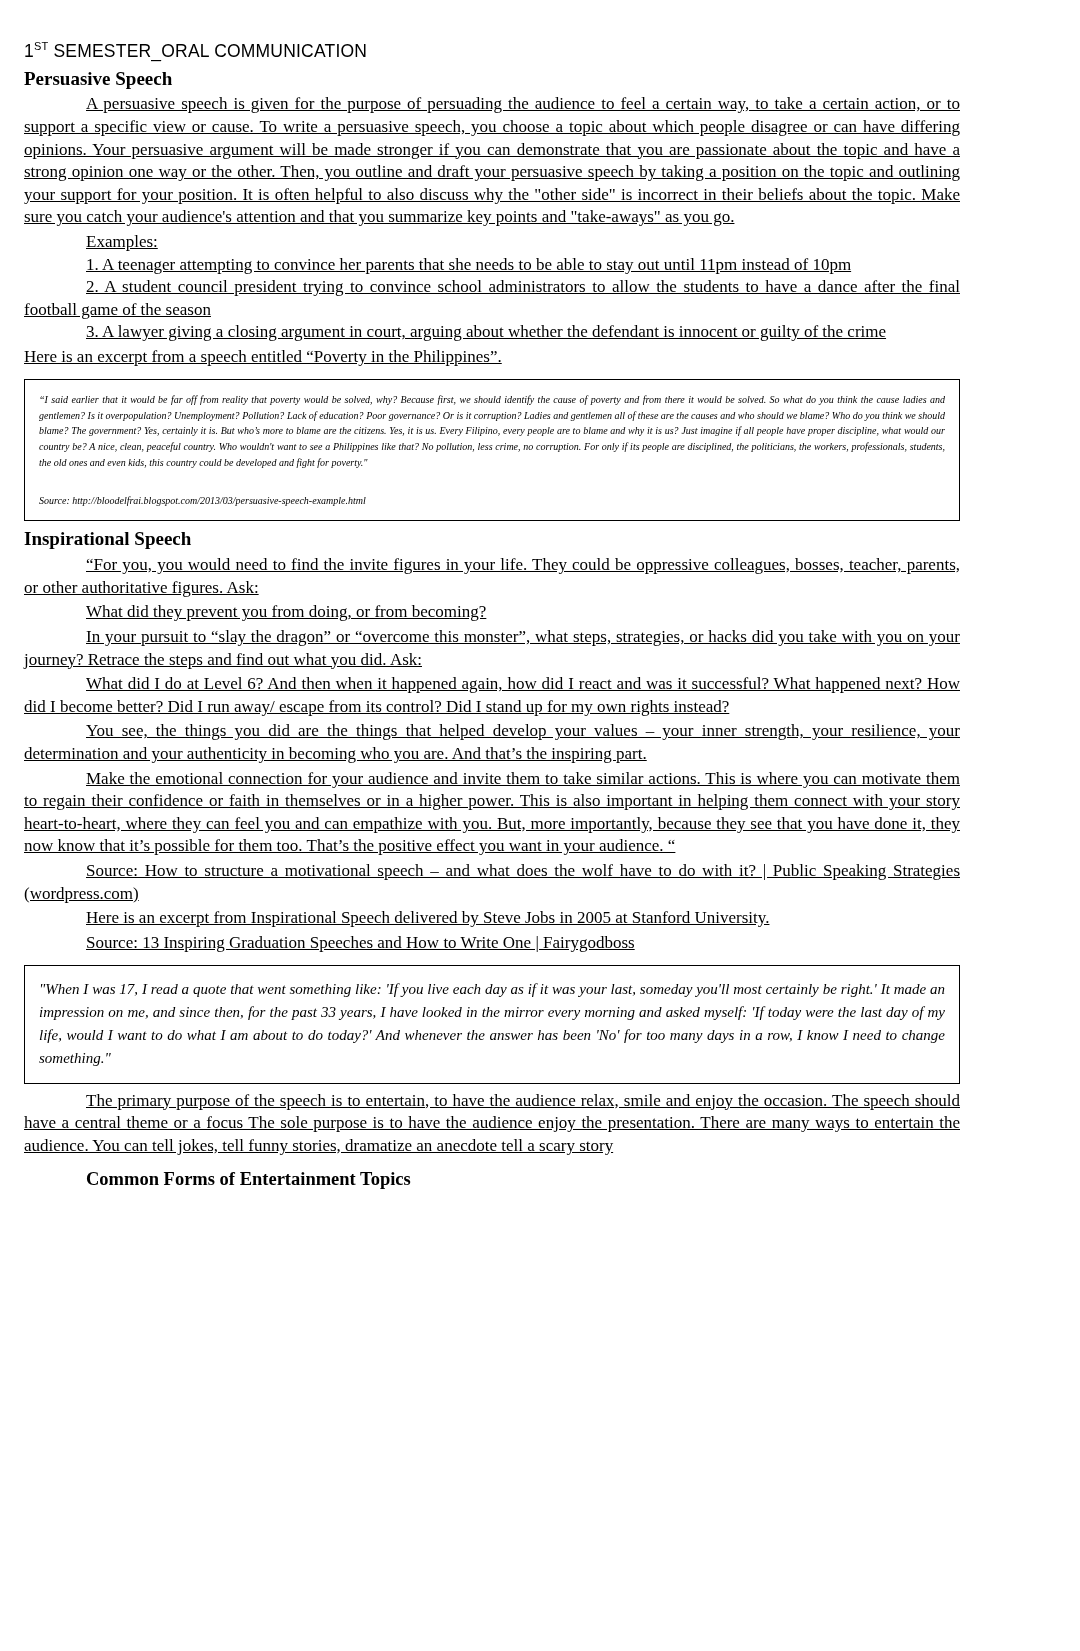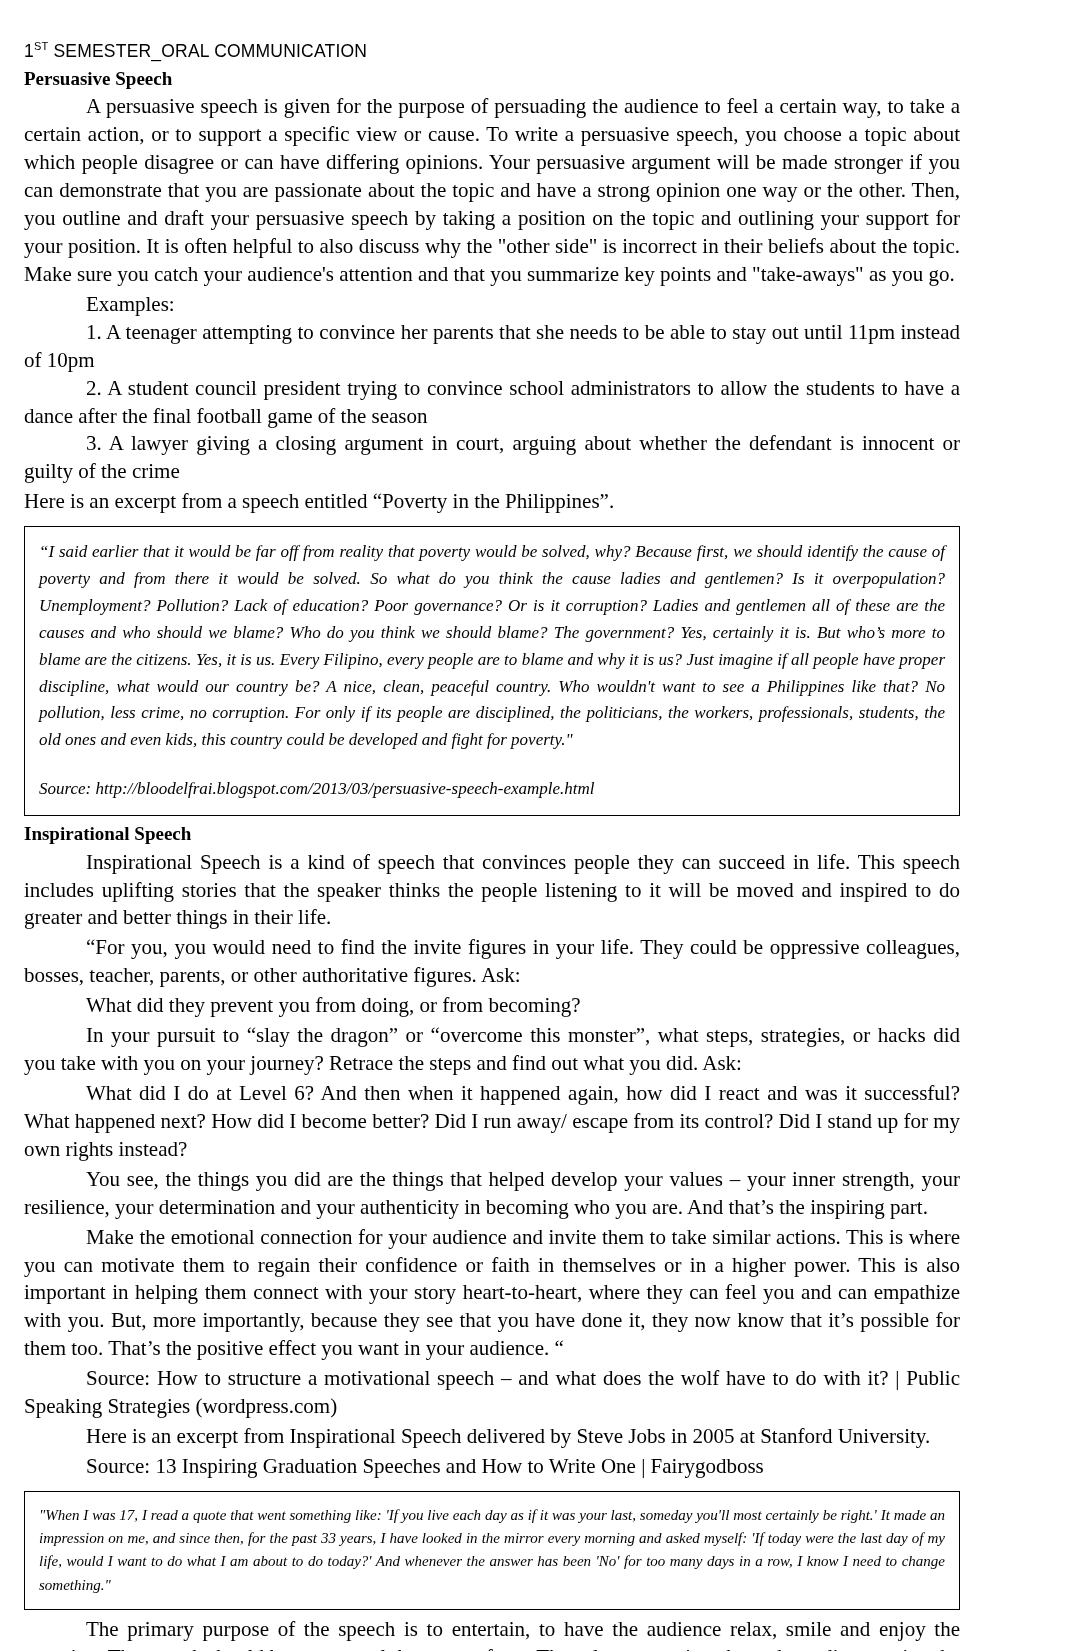--- a/index.html
+++ b/index.html
@@ -43,46 +43,47 @@
     margin-left: 16px;
   }
   h3.sub-title {
     font-family: "Liberation Serif", serif;
     font-weight: bold;
     font-size: 18.5px;
     margin: 10px 0 2px 62px;
     line-height: 1.3;
   }
   p.body {
-    font-size: 21px;
+    font-size: 17px;
     line-height: 1.33;
     margin: 0 0 2px 0;
     text-align: justify;
     text-indent: 62px;
+    text-decoration: underline;
   }
   p.body.noindent {
     text-indent: 0;
   }
   p.body.list {
     text-indent: 62px;
     margin: 0;
   }
   p.spaced {
     margin-top: 2px;
   }
   .excerpt-box {
     border: 1px solid #000000;
     margin: 10px 0 6px 0;
     padding: 12px 14px 12px 14px;
     box-sizing: border-box;
   }
   .excerpt-box p {
     font-family: "Liberation Serif", serif;
     font-style: italic;
-    font-size: 17px;
+    font-size: 10px;
     line-height: 1.58;
     margin: 0;
     text-align: justify;
   }
   .excerpt-box .source {
     margin-top: 22px;
   }
   .excerpt-box.compact p {
     font-size: 15px;
     line-height: 1.55;
@@ -108,21 +109,20 @@
 
   <p class="body noindent spaced">Here is an excerpt from a speech entitled “Poverty in the Philippines”.</p>
 
   <div class="excerpt-box">
     <p>“I said earlier that it would be far off from reality that poverty would be solved, why? Because first, we should identify the cause of poverty and from there it would be solved. So what do you think the cause ladies and gentlemen? Is it overpopulation? Unemployment? Pollution? Lack of education? Poor governance? Or is it corruption? Ladies and gentlemen all of these are the causes and who should we blame? Who do you think we should blame? The government? Yes, certainly it is. But who’s more to blame are the citizens. Yes, it is us. Every Filipino, every people are to blame and why it is us? Just imagine if all people have proper discipline, what would our country be? A nice, clean, peaceful country. Who wouldn't want to see a Philippines like that? No pollution, less crime, no corruption. For only if its people are disciplined, the politicians, the workers, professionals, students, the old ones and even kids, this country could be developed and fight for poverty."</p>
     <p class="source">Source: http://bloodelfrai.blogspot.com/2013/03/persuasive-speech-example.html</p>
   </div>
 
   <h2 class="section-title">Inspirational Speech</h2>
 
-  <p class="body">Inspirational Speech is a kind of speech that convinces people they can succeed in life. This speech includes uplifting stories that the speaker thinks the people listening to it will be moved and inspired to do greater and better things in their life.</p>
   <p class="body spaced">“For you, you would need to find the invite figures in your life. They could be oppressive colleagues, bosses, teacher, parents, or other authoritative figures. Ask:</p>
   <p class="body spaced">What did they prevent you from doing, or from becoming?</p>
   <p class="body spaced">In your pursuit to “slay the dragon” or “overcome this monster”, what steps, strategies, or hacks did you take with you on your journey? Retrace the steps and find out what you did. Ask:</p>
   <p class="body spaced">What did I do at Level 6? And then when it happened again, how did I react and was it successful? What happened next? How did I become better? Did I run away/ escape from its control? Did I stand up for my own rights instead?</p>
   <p class="body spaced">You see, the things you did are the things that helped develop your values – your inner strength, your resilience, your determination and your authenticity in becoming who you are. And that’s the inspiring part.</p>
   <p class="body spaced">Make the emotional connection for your audience and invite them to take similar actions. This is where you can motivate them to regain their confidence or faith in themselves or in a higher power. This is also important in helping them connect with your story heart-to-heart, where they can feel you and can empathize with you. But, more importantly, because they see that you have done it, they now know that it’s possible for them too. That’s the positive effect you want in your audience. “</p>
   <p class="body spaced">Source: How to structure a motivational speech – and what does the wolf have to do with it? | Public Speaking Strategies (wordpress.com)</p>
   <p class="body spaced">Here is an excerpt from Inspirational Speech delivered by Steve Jobs in 2005 at Stanford University.</p>
   <p class="body spaced">Source: 13 Inspiring Graduation Speeches and How to Write One | Fairygodboss</p>
 

